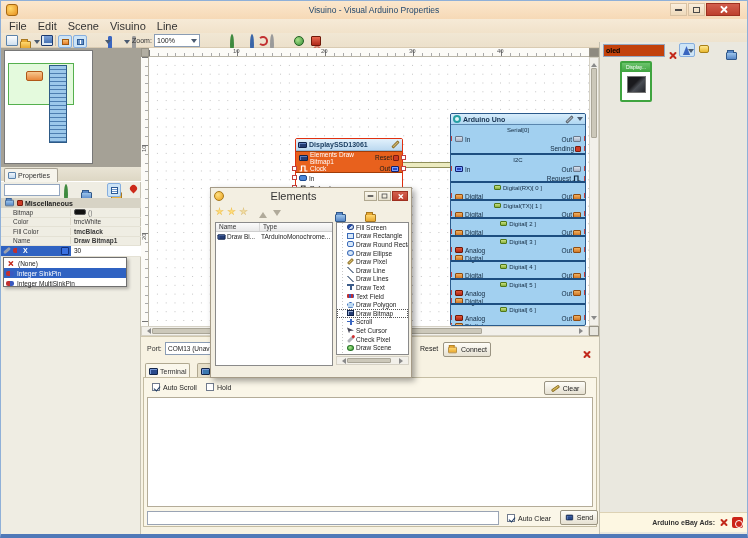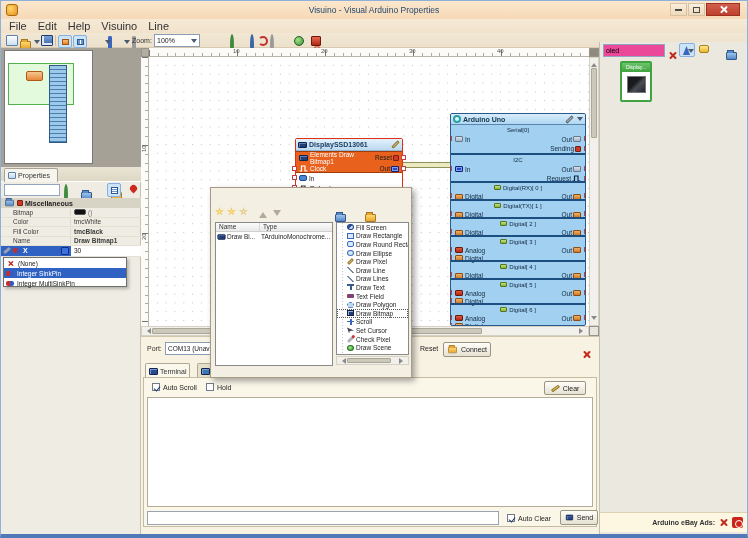--- a/index.html
+++ b/index.html
@@ -156,21 +156,21 @@
   .cb{width:8px;height:8px;background:#fff;border:1px solid #707a8c;position:relative;display:inline-block;flex:none;}
   .cb.checked::after{content:"";position:absolute;left:2px;top:0.5px;width:3px;height:5px;border:solid #1e3c64;border-width:0 1.5px 1.5px 0;transform:rotate(40deg);}
   .tab{position:absolute;display:flex;align-items:center;gap:2px;padding:0 3px;font-size:7px;color:#333;height:15px;
     border:1px solid #b0a890;border-bottom:none;border-radius:2px 2px 0 0;background:#e6dfc9;}
   .tab.active{background:#faf7ec;}
   .term{left:5px;top:58px;width:448px;height:112px;background:#fff;border:1px solid #b4ac98;}
   .scrn-ic{width:9px;height:7px;background:#2a4a8c;border:1px solid #12254a;border-radius:1px;box-shadow:inset 1px 1px 0 #7a9ad8;flex:none;}
   .broom{width:9px;height:3px;background:linear-gradient(#f0d060,#c8a020);border:1px solid #8c6c18;transform:rotate(-35deg);border-radius:1px;}
   
   .rpanel{left:598px;top:41px;width:148px;height:492px;background:#eae8df;border-left:1px solid #c4c0b0;}
-  .srch{left:3px;top:2px;width:62px;height:13px;background:#ec4899;border:1px solid #93a6c0;font-size:7px;padding:0 2px;font-family:"Liberation Sans",sans-serif;}
+  .srch{left:3px;top:2px;width:62px;height:13px;background:#c2410c;border:1px solid #93a6c0;font-size:7px;padding:0 2px;font-family:"Liberation Sans",sans-serif;font-weight:bold;}
   .wiz{width:9px;height:9px;background:#3a66c0;clip-path:polygon(50% 0,90% 100%,10% 100%);}
   .chat{width:10px;height:8px;background:linear-gradient(#ffe890,#e8b830);border:1px solid #a88018;border-radius:2px;}
   .comp-item{left:20px;top:19px;width:32px;height:41px;background:#fff;border:2px solid #3fa43f;border-radius:2px;}
   .comp-hd{height:9px;background:linear-gradient(#6cc46c,#3fa43f);color:#fff;font-size:5px;line-height:9px;text-align:center;overflow:hidden;white-space:nowrap;}
   .thumb{position:absolute;left:5px;top:13px;width:19px;height:17px;background:linear-gradient(135deg,#1a1a1e 40%,#4a4e55 60%,#24262c);border:1px solid #777;}
   .ads{left:0;top:470px;width:148px;height:20px;background:#fdf7e2;border-top:1px solid #ddd2b4;
     display:flex;align-items:center;justify-content:flex-end;gap:4px;padding-right:5px;}
   .target{width:11px;height:11px;background:#cc2418;border-radius:2px;position:relative;}
   .target::after{content:"";position:absolute;left:2.5px;top:2.5px;width:6px;height:6px;border:1.5px solid #fff;border-radius:50%;}
 </style>
@@ -189,21 +189,21 @@
         <span class="gl-max"></span>
       </div>
     <div class="a wbtn wbtn-close" style="left:705px;width:34px;">
         <span class="gl-x"></span>
       </div>
   </div>
 
   <div class="a menubar t75">
     <span>File</span>
     <span>Edit</span>
-    <span>Help</span>
+    <span>Scene</span>
     <span>Visuino</span>
     <span>Line</span>
   </div>
 
   <div class="a toolbar">
     <span class="ti" style="left:5px;background:linear-gradient(#fdfdfd,#cfe0f0);border:1px solid #5a82aa;border-radius:1px;"></span>
     <span class="ti fold" style="left:19px;"></span>
     <span class="a dar" style="left:33px;top:7px;"></span>
     <span class="ti" style="left:40px;background:linear-gradient(#7aa0d8,#3a66a8);border:1px solid #1c3a70;border-radius:1px;box-shadow:inset 2px -2px 0 #dce8f4;"></span>
     <span class="tsep" style="left:54px;"></span>
@@ -633,20 +633,33 @@
     </div>
 
     <div class="a ads">
       <span class="t7 b" style="color:#333;">Arduino eBay Ads:</span>
       <span class="xicon"></span>
       <span class="target"></span>
     </div>
   </div>
 
   <div class="a dlg">
+    <div class="dlg-tb">
+      <span class="smiley"></span>
+      <span class="t75" style="flex:1;text-align:center;color:#333;">Elements</span>
+      <span class="dbtn">
+          <span class="gl-min" style="transform:scale(.8);"></span>
+        </span>
+      <span class="dbtn">
+          <span class="gl-max" style="transform:scale(.8);"></span>
+        </span>
+      <span class="dbtn close">
+          <span class="gl-x" style="transform:scale(.7);"></span>
+        </span>
+    </div>
     <div class="a" style="left:4px;top:18px;width:194px;height:14px;">
       <span class="star a" style="left:0;top:1px;"></span>
       <span class="star a" style="left:12px;top:1px;"></span>
       <span class="star a" style="left:24px;top:1px;filter:saturate(.6);"></span>
       <span class="udarr up a" style="left:44px;top:2px;"></span>
       <span class="udarr dn a" style="left:58px;top:4px;"></span>
       <span class="fold bl a" style="left:120px;top:2px;"></span>
       <span class="fold a" style="left:135px;top:2px;"></span>
     </div>
 

